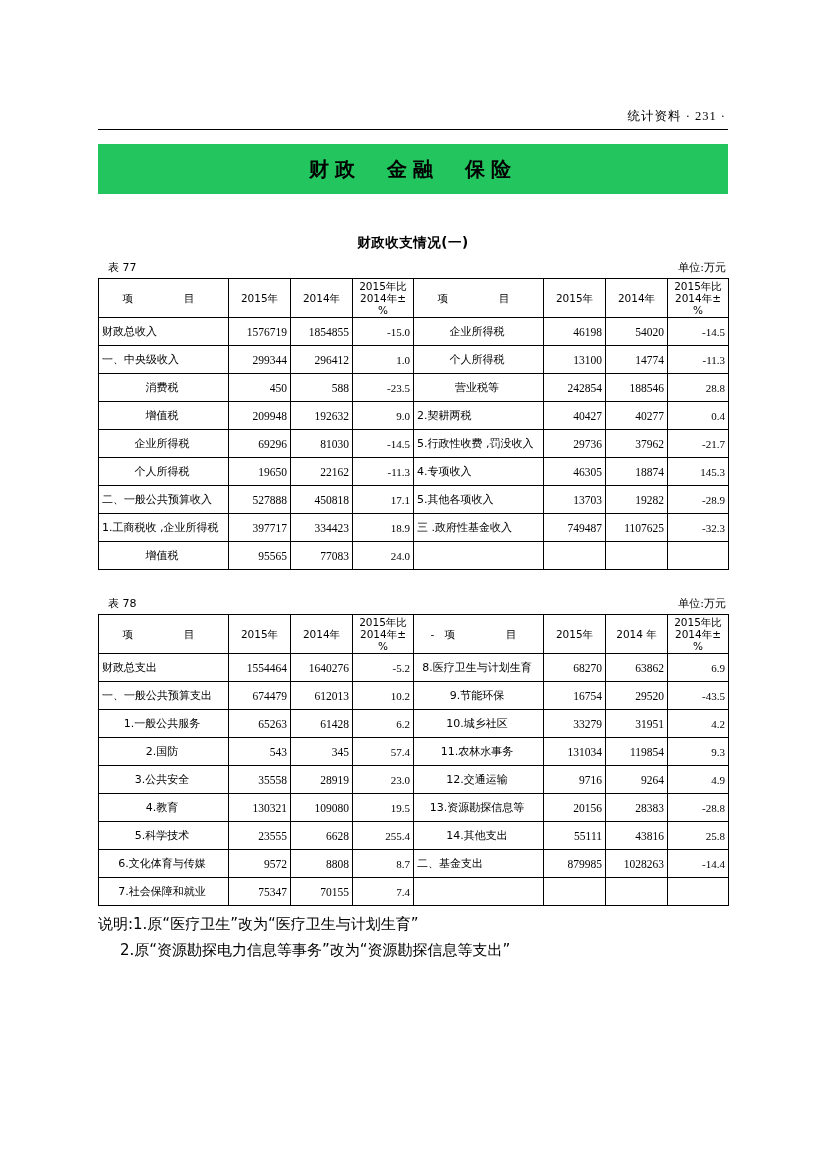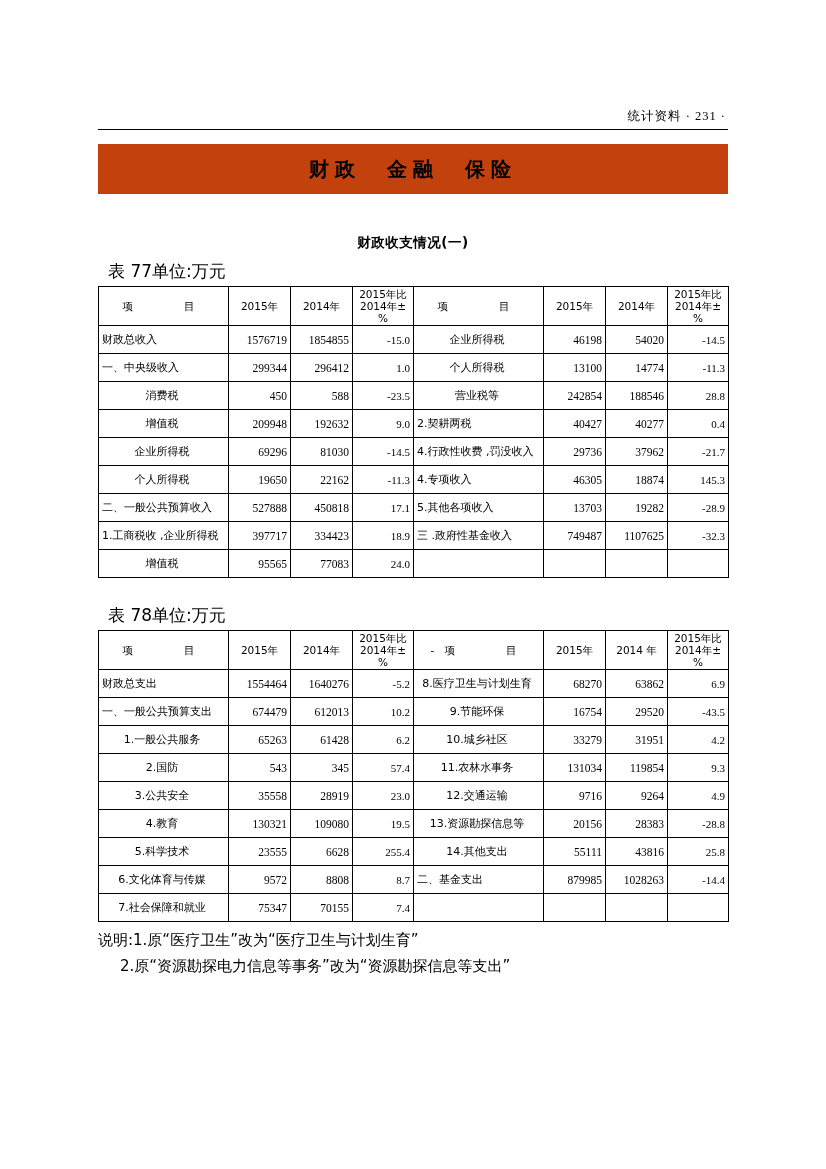--- a/index.html
+++ b/index.html
@@ -38,21 +38,21 @@
   .header-line .pg {
     font-family: "Liberation Serif", serif;
   }
   .rule {
     border-top: 1.2px solid #000;
     width: 100%;
     margin: 0 0 14px 0;
   }
   
   .banner {
-    background: #c2410c;
+    background: #22c55e;
     height: 50px;
     display: flex;
     align-items: center;
     justify-content: center;
     margin-bottom: 18px;
   }
   .banner-title {
     font-size: 20px;
     font-weight: bold;
     letter-spacing: 6px;
@@ -62,22 +62,22 @@
     text-align: center;
     font-size: 13.5px;
     font-weight: bold;
     font-family: "DejaVu Sans", "Liberation Sans", sans-serif;
     margin-bottom: 8px;
     letter-spacing: 0.5px;
     margin-top: 40px;
   }
   .meta-row {
     display: flex;
-    justify-content: flex-start;
-    font-size: 17px;
+    justify-content: space-between;
+    font-size: 11px;
     margin-bottom: 3px;
     font-family: "DejaVu Sans", "Liberation Sans", sans-serif;
   }
   .meta-row .left { padding-left: 10px; }
   .meta-row .right { padding-right: 2px; }
 
   table.dt {
     border-collapse: collapse;
     width: 630px;
     table-layout: fixed;
@@ -201,21 +201,21 @@
             <td class="item">2.契耕两税</td>
             <td class="num">40427</td>
             <td class="num">40277</td>
             <td class="pct">0.4</td>
           </tr>
           <tr>
             <td class="item center">企业所得税</td>
             <td class="num">69296</td>
             <td class="num">81030</td>
             <td class="pct">-14.5</td>
-            <td class="item">4.行政性收费 ,罚没收入</td>
+            <td class="item">5.行政性收费 ,罚没收入</td>
             <td class="num">29736</td>
             <td class="num">37962</td>
             <td class="pct">-21.7</td>
           </tr>
           <tr>
             <td class="item center">个人所得税</td>
             <td class="num">19650</td>
             <td class="num">22162</td>
             <td class="pct">-11.3</td>
             <td class="item">4.专项收入</td>

